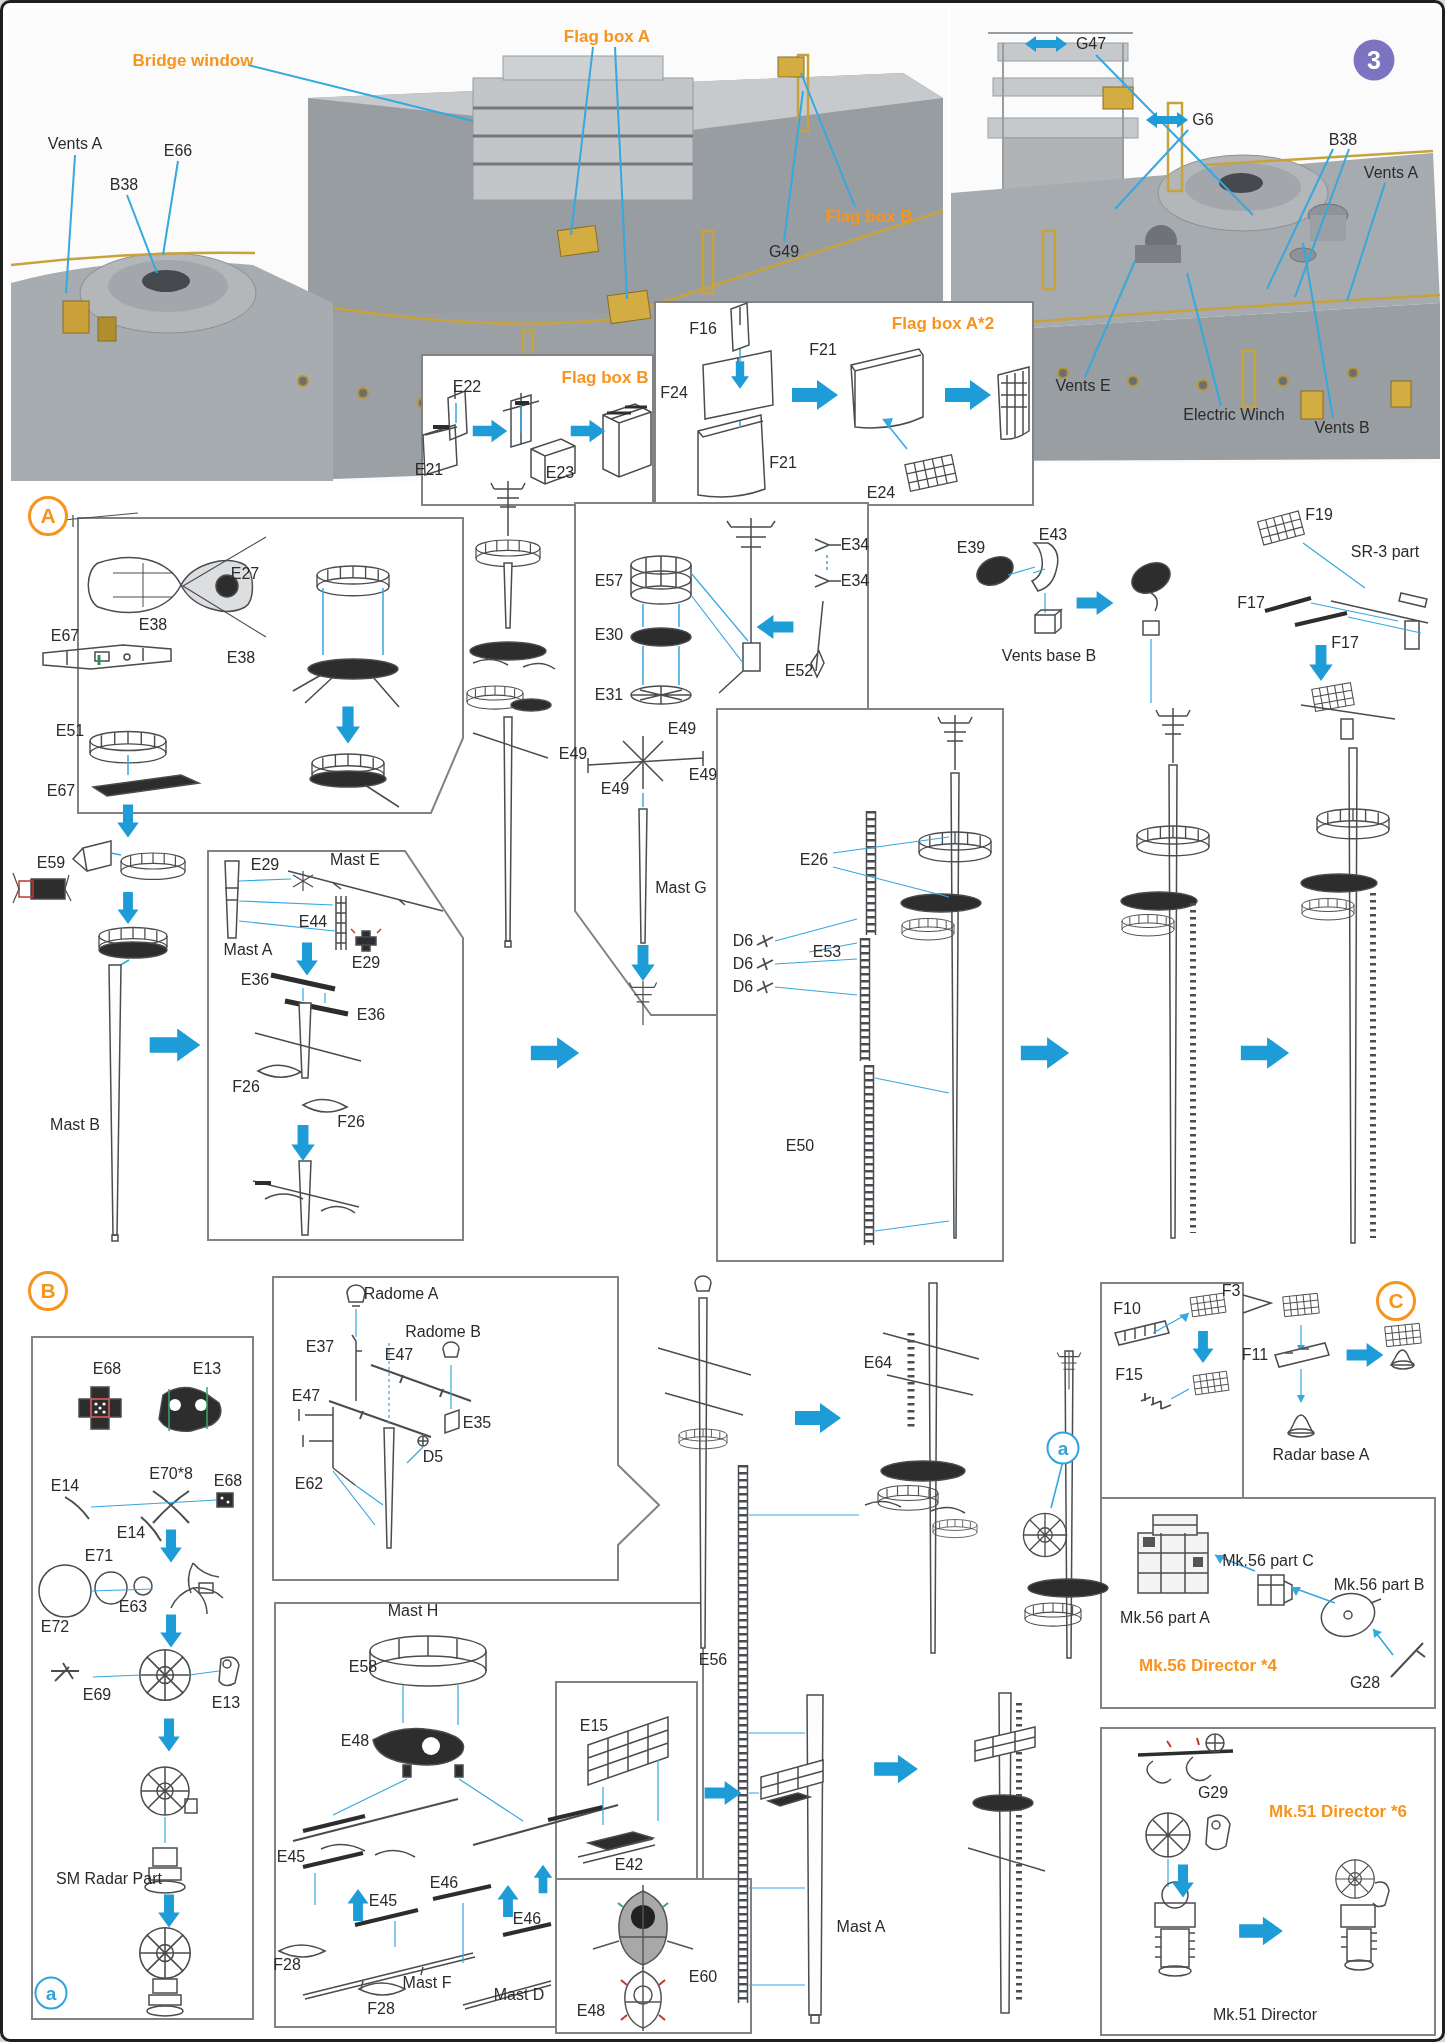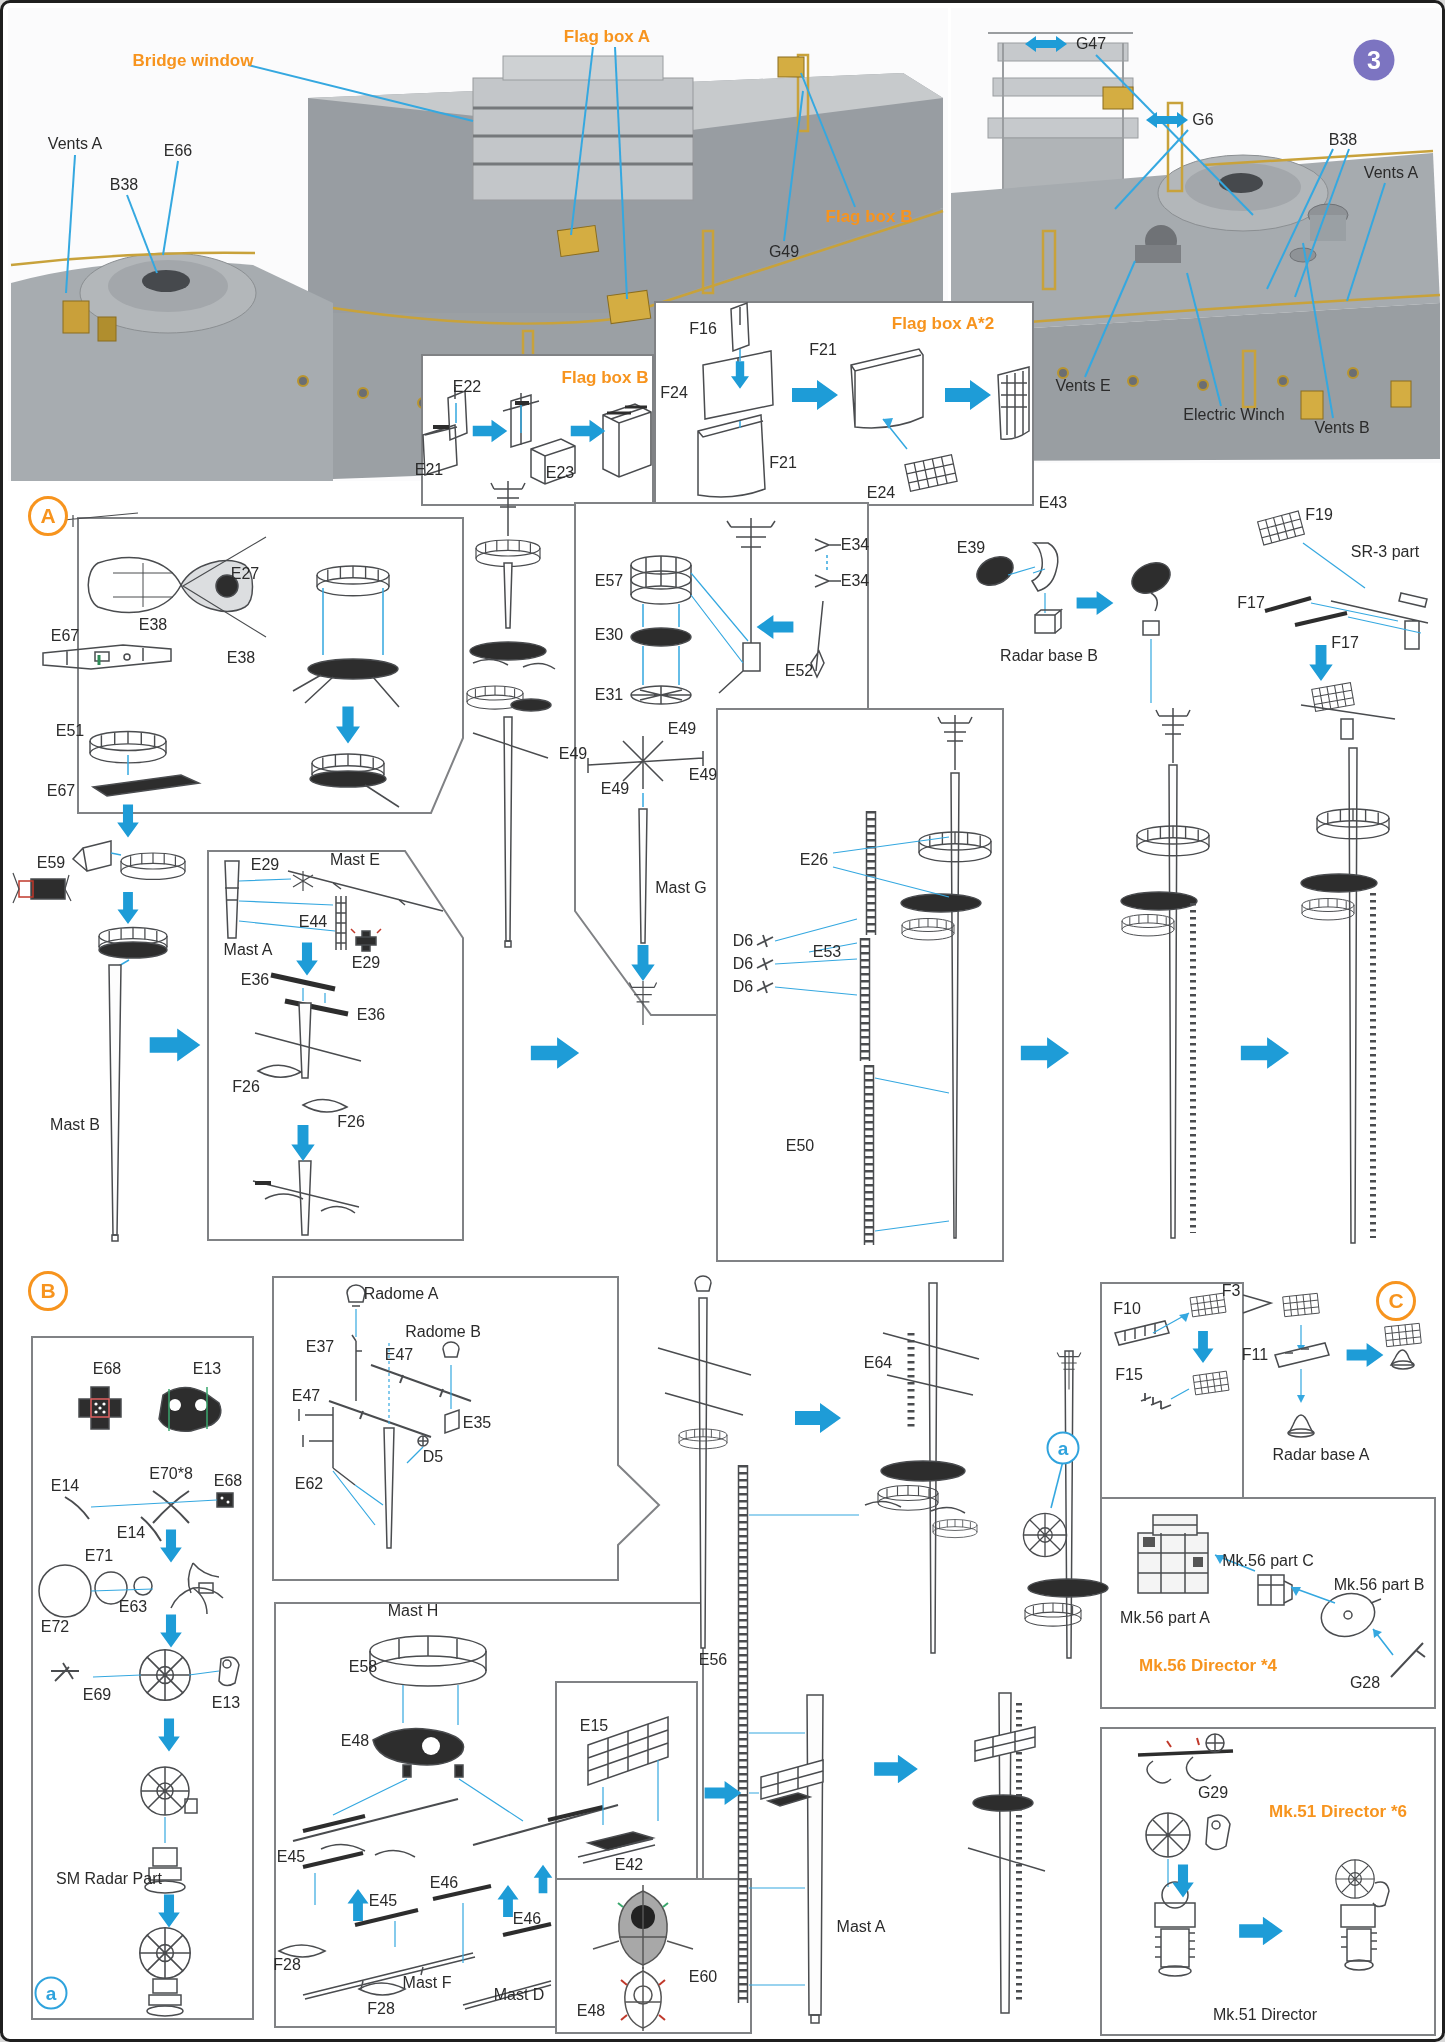--- a/index.html
+++ b/index.html
@@ -624,22 +624,22 @@
 <div class="lbl" style="left:612px;top:786px">E49</div>
 <div class="lbl" style="left:700px;top:772px">E49</div>
 <div class="lbl" style="left:678px;top:885px">Mast G</div>
 <div class="lbl" style="left:811px;top:857px">E26</div>
 <div class="lbl" style="left:740px;top:938px">D6</div>
 <div class="lbl" style="left:740px;top:961px">D6</div>
 <div class="lbl" style="left:740px;top:984px">D6</div>
 <div class="lbl" style="left:824px;top:949px">E53</div>
 <div class="lbl" style="left:797px;top:1143px">E50</div>
 <div class="lbl" style="left:968px;top:545px">E39</div>
-<div class="lbl" style="left:1050px;top:500px">E43</div>
-<div class="lbl" style="left:1046px;top:653px">Radar base B</div>
+<div class="lbl" style="left:1050px;top:532px">E43</div>
+<div class="lbl" style="left:1046px;top:653px">Vents base B</div>
 <div class="lbl" style="left:1316px;top:512px">F19</div>
 <div class="lbl" style="left:1382px;top:549px">SR-3 part</div>
 <div class="lbl" style="left:1248px;top:600px">F17</div>
 <div class="lbl" style="left:1342px;top:640px">F17</div>
 
 <div class="cbadge o-b" style="left:45px;top:1288px">B</div>
 <div class="lbl" style="left:104px;top:1366px">E68</div>
 <div class="lbl" style="left:204px;top:1366px">E13</div>
 <div class="lbl" style="left:62px;top:1483px">E14</div>
 <div class="lbl" style="left:168px;top:1471px">E70*8</div>

